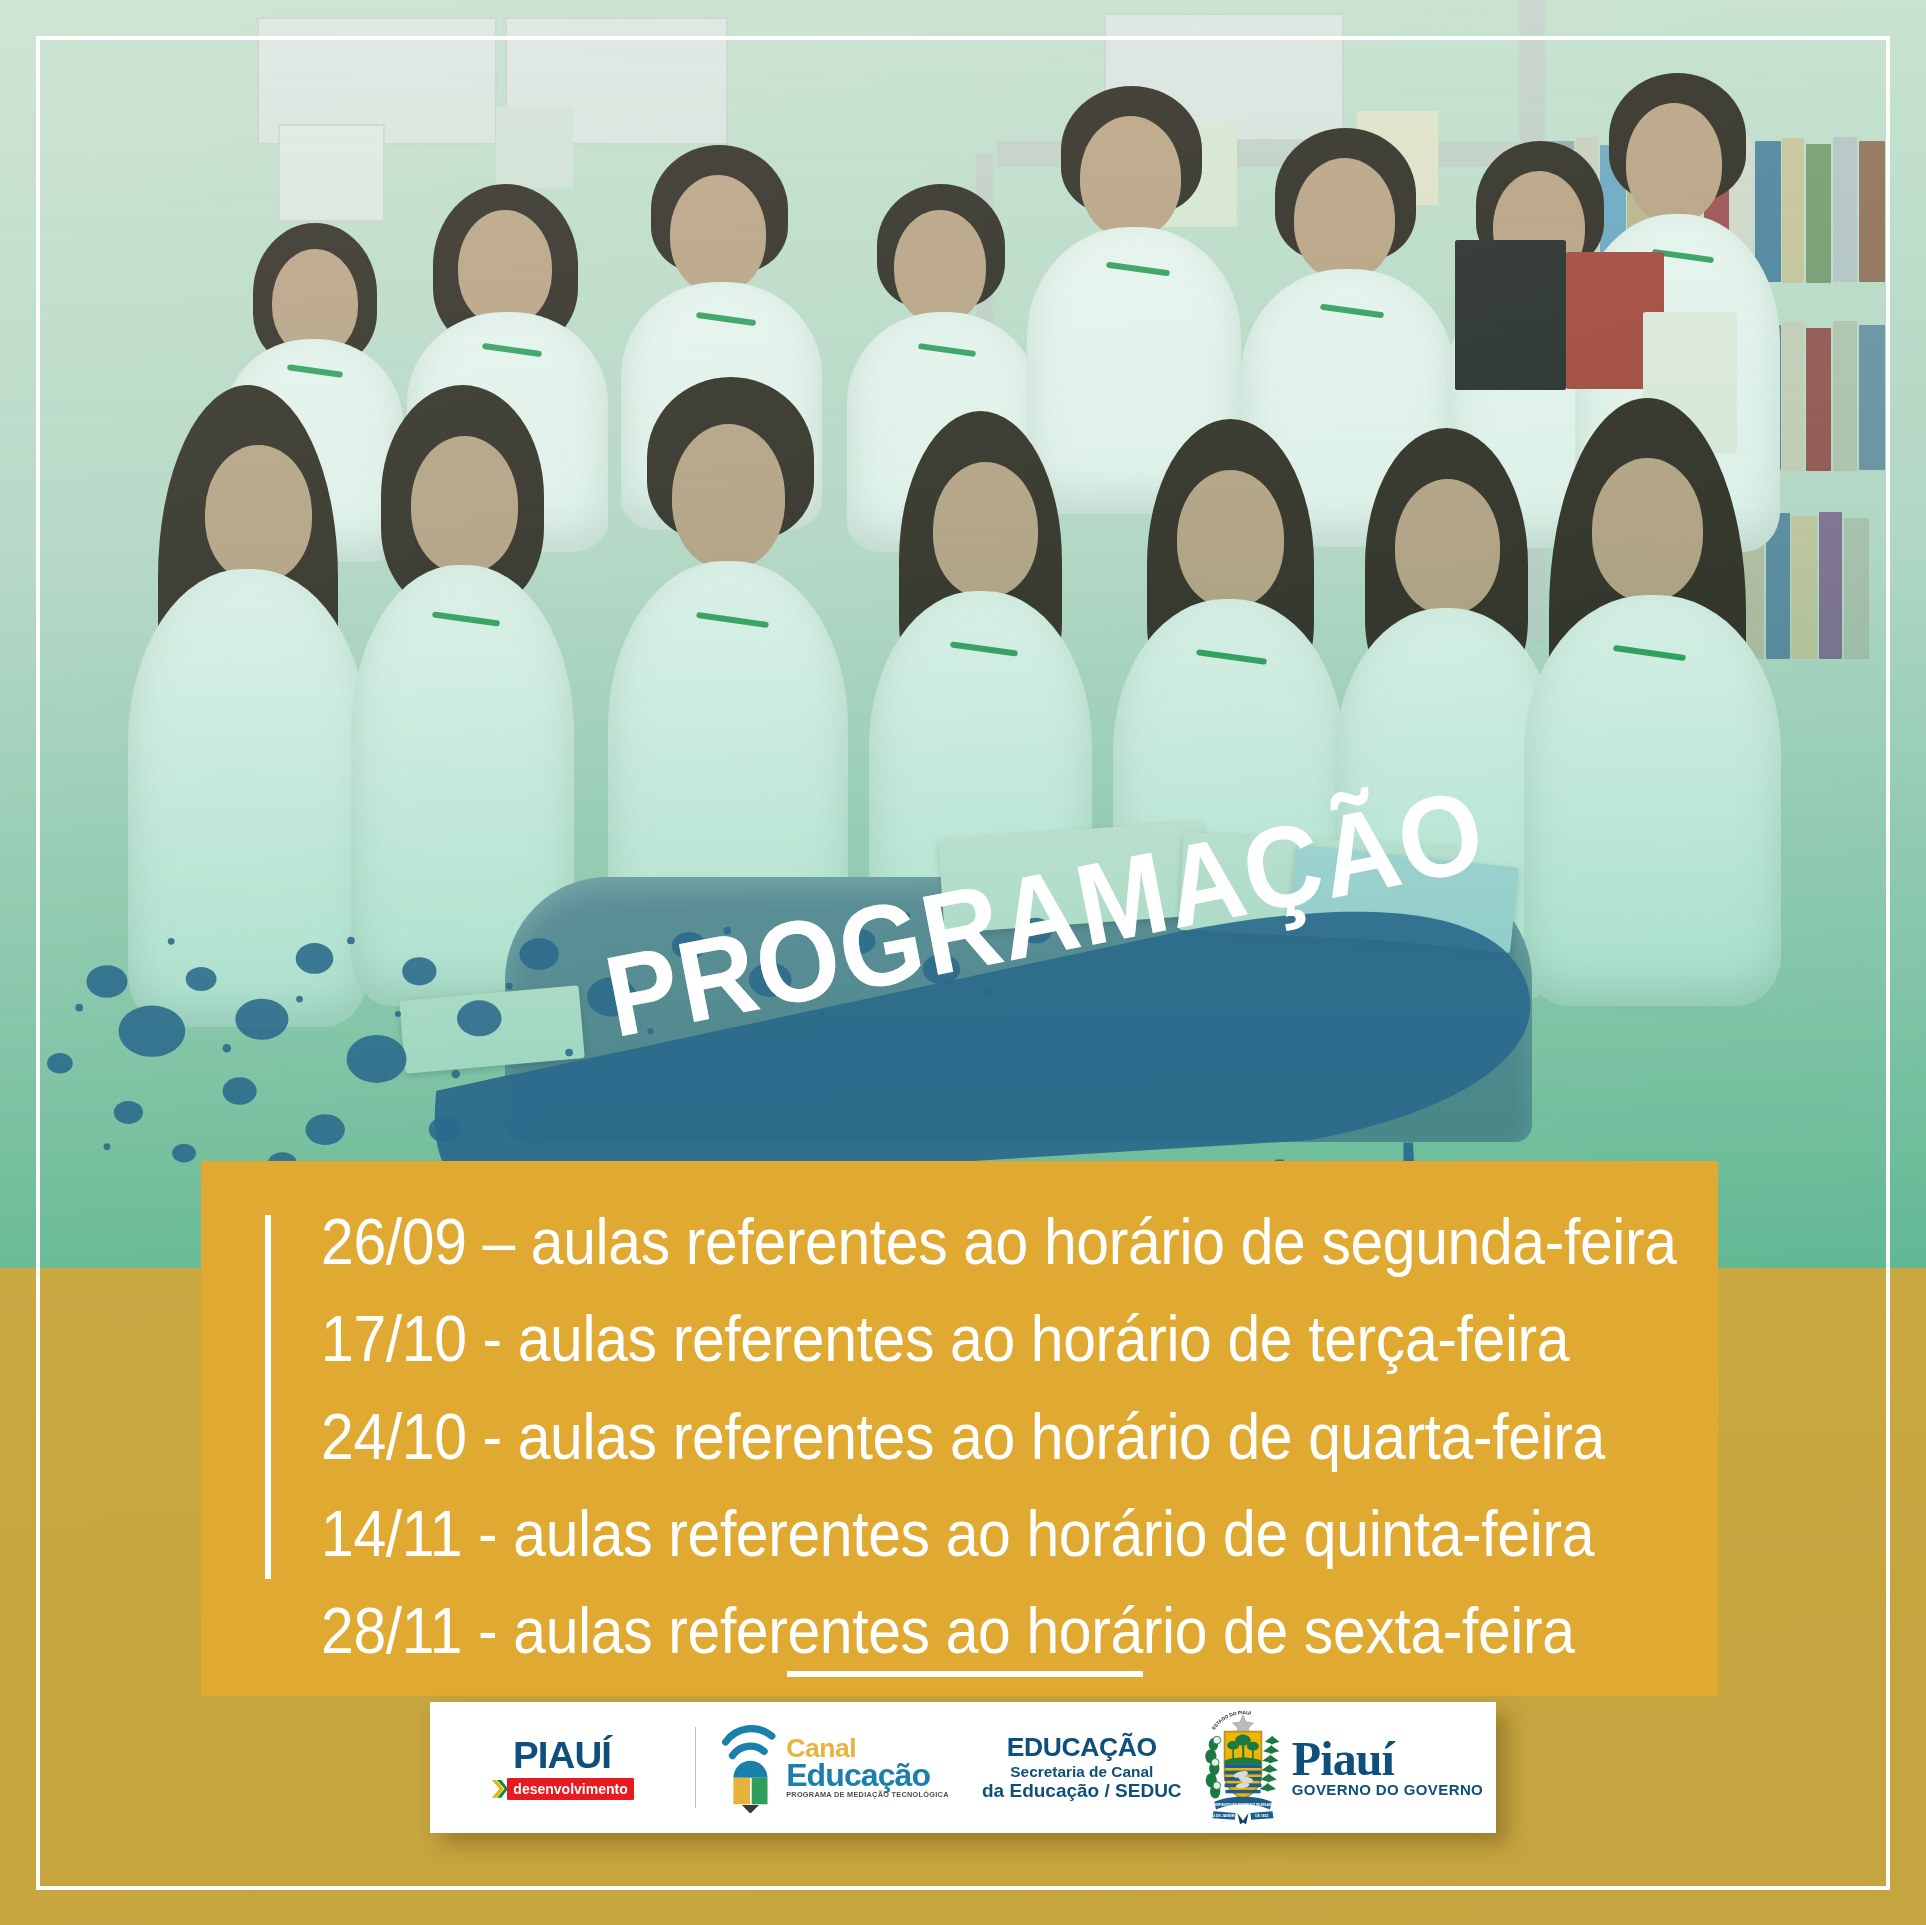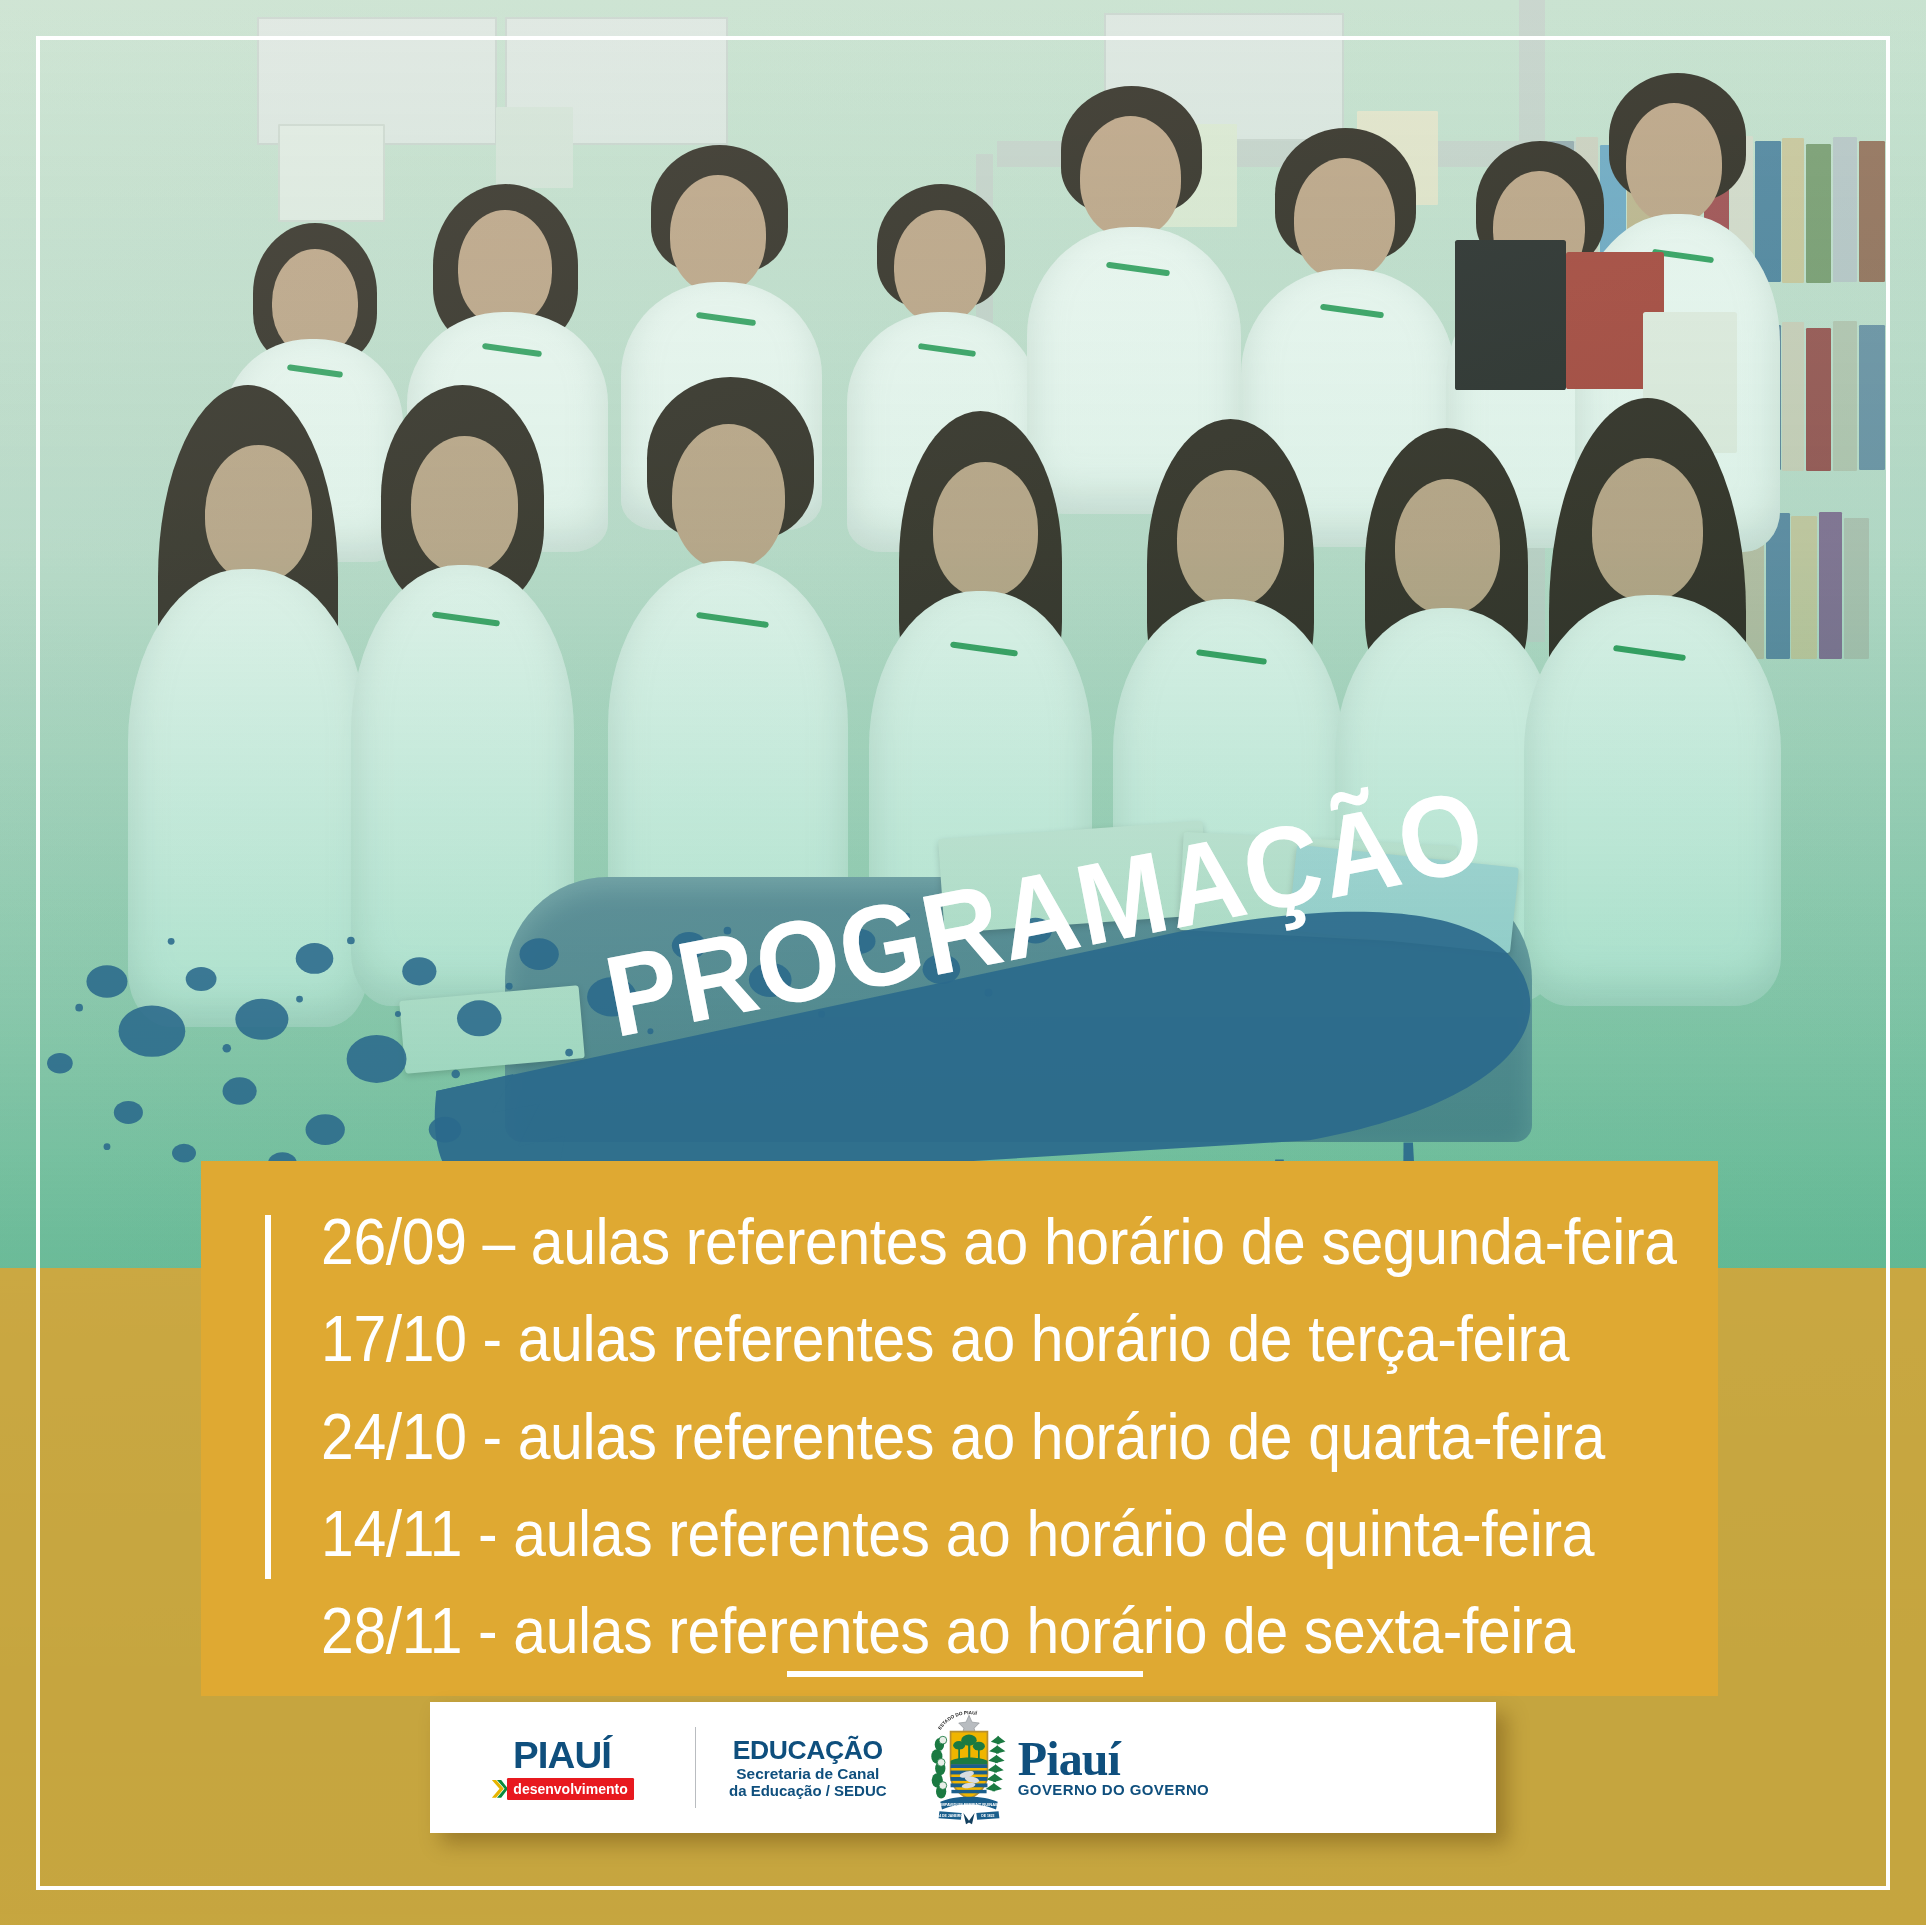--- a/index.html
+++ b/index.html
@@ -103,21 +103,21 @@
   .canal-txt{display:flex;flex-direction:column;line-height:.92;}
   .canal-1{color:#e8b33c;font-weight:bold;font-size:26.5px;letter-spacing:-0.4px;}
   .canal-2{color:#1b7fab;font-weight:bold;font-size:32px;letter-spacing:-0.9px;}
   .canal-3{color:#4d4d4d;font-weight:bold;font-size:7.3px;letter-spacing:0.3px;margin-top:2.1px;}
 
   
   .seduc{display:flex;flex-direction:column;align-items:center;color:#0f4f7d;
          font-family:"Liberation Sans",sans-serif;line-height:1.12;}
   .seduc-1{font-size:26.5px;font-weight:bold;letter-spacing:-0.4px;}
   .seduc-2{font-size:15.4px;font-weight:bold;}
-  .seduc-3{font-size:15px;font-weight:bold;}
+  .seduc-3{font-size:19px;font-weight:bold;}
 
   
   .gov{display:flex;align-items:center;}
   .gov-txt{display:flex;flex-direction:column;margin-left:3.4px;}
   .gov-1{color:#0f4f7d;font-size:48px;font-weight:bold;line-height:.9;
          font-family:"Liberation Serif",serif;letter-spacing:-0.9px;}
   .gov-2{color:#0f4f7d;font-size:15px;font-weight:bold;letter-spacing:0.4px;
          font-family:"Liberation Sans",sans-serif;margin-top:0.9px;}
 
   
@@ -377,20 +377,39 @@
             <path d="M2 2 L20 23 L2 44 L12 44 L30 23 L12 2 Z" fill="#e7b400"></path>
             <path d="M14 2 L32 23 L14 44 L24 44 L40 23 L24 2 Z" fill="#0b8a3c"></path>
           </svg>
           <div class="dev-tag">desenvolvimento</div>
         </div>
       </div>
     </div>
 
     <div class="divider"></div>
 
+    <div class="logo-cell" style="width:274px;">
+      <div class="canal">
+        <svg width="64" height="90" viewBox="0 0 150 210">
+          <g fill="none" stroke="#1b7fab" stroke-width="17" stroke-linecap="round">
+            <path d="M18 44 A74 74 0 0 1 126 30"></path>
+            <path d="M34 76 A50 50 0 0 1 108 66"></path>
+          </g>
+          <path d="M36 128 A40 40 0 0 1 116 128 L36 128 Z" fill="#1b7fab"></path>
+          <rect x="36" y="128" width="39" height="62" fill="#e8b33c"></rect>
+          <rect x="79" y="128" width="37" height="62" fill="#2e9e5b"></rect>
+          <path d="M56 192 L96 192 L76 212 Z" fill="#3a3a3a"></path>
+        </svg>
+        <div class="canal-txt" style="margin-left:4.3px;">
+          <div class="canal-1">Canal</div>
+          <div class="canal-2">Educação</div>
+          <div class="canal-3">PROGRAMA DE MEDIAÇÃO TECNOLÓGICA</div>
+        </div>
+      </div>
+    </div>
 
     <div class="logo-cell" style="width:223px;">
       <div class="seduc">
         <div class="seduc-1">EDUCAÇÃO</div>
         <div class="seduc-2">Secretaria de Canal</div>
         <div class="seduc-3">da Educação / SEDUC</div>
       </div>
     </div>
 
     <div class="logo-cell" style="width:295px;">

